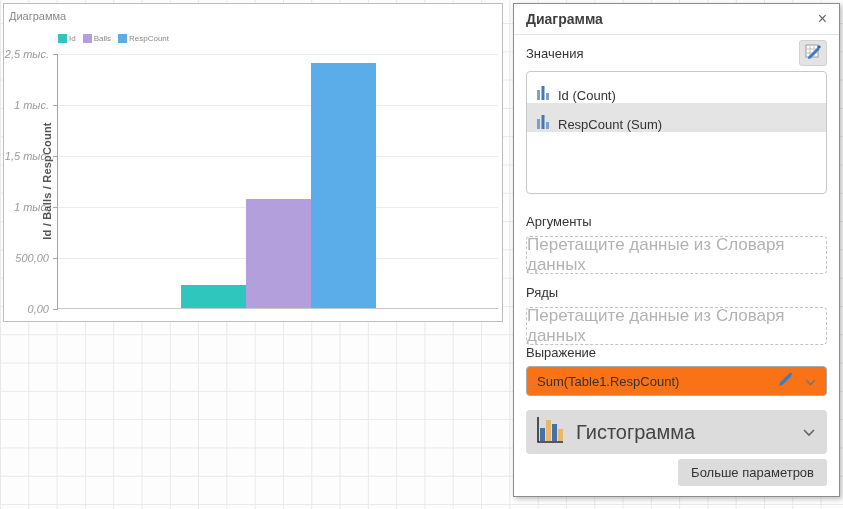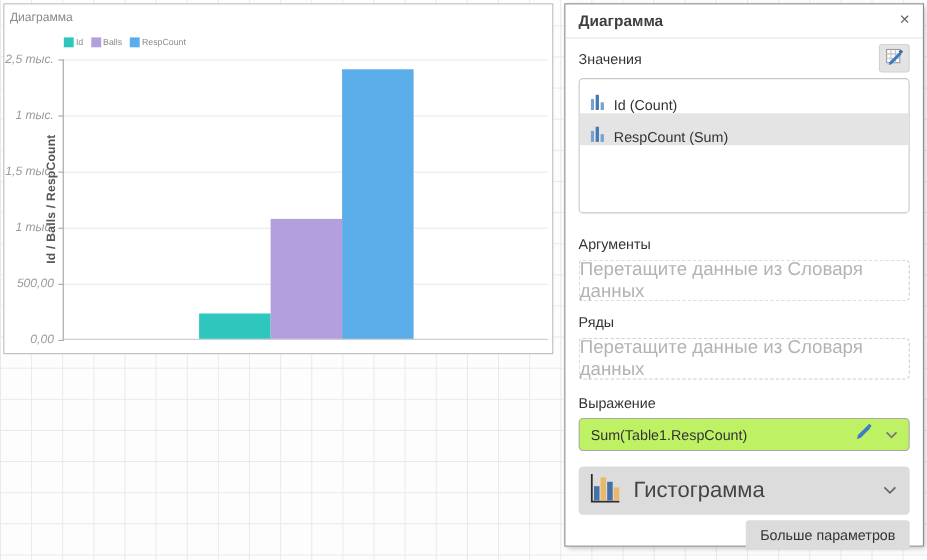--- a/index.html
+++ b/index.html
@@ -67,23 +67,23 @@
   }
   .list-item { height:29px; display:flex; align-items:flex-end; gap:8px; padding:0 10px; font-size:13px; color:#333; cursor:pointer; }
   .list-item.selected { background:#e4e4e4; }
   .lbl-args { margin-top:20px; }
   .dropzone {
     margin-top:7px; height:38px; border:1px dashed #c3c3c3; border-radius:4px;
     display:flex; align-items:center; justify-content:center;
     font-size:17px; color:#b3b3b3;
   }
   .lbl-rows { margin-top:11px; }
-  .lbl-expr { margin-top:14px; }
+  .lbl-expr { }
   .expr-select {
-    margin-top:6px; height:30px; border:1px solid #a9a9a9; border-radius:4px; background:#bef264;
+    margin-top:6px; height:30px; border:1px solid #a9a9a9; border-radius:4px; background:#f97316;
     display:flex; align-items:center; padding:0 10px; cursor:pointer;
   }
   .expr-text { font-size:13px; color:#333; flex:1; white-space:nowrap; overflow:hidden; }
   .expr-icons { display:flex; align-items:center; gap:12px; }
   .type-select {
     margin-top:14px; height:44px; background:#dcdcdc; border-radius:4px;
     display:flex; align-items:center; padding:0 12px 0 8px; cursor:pointer;
   }
   .type-label { font-size:20px; color:#444; flex:1; margin-left:12px; }
   .more-row { margin-top:5px; display:flex; justify-content:flex-end; }

